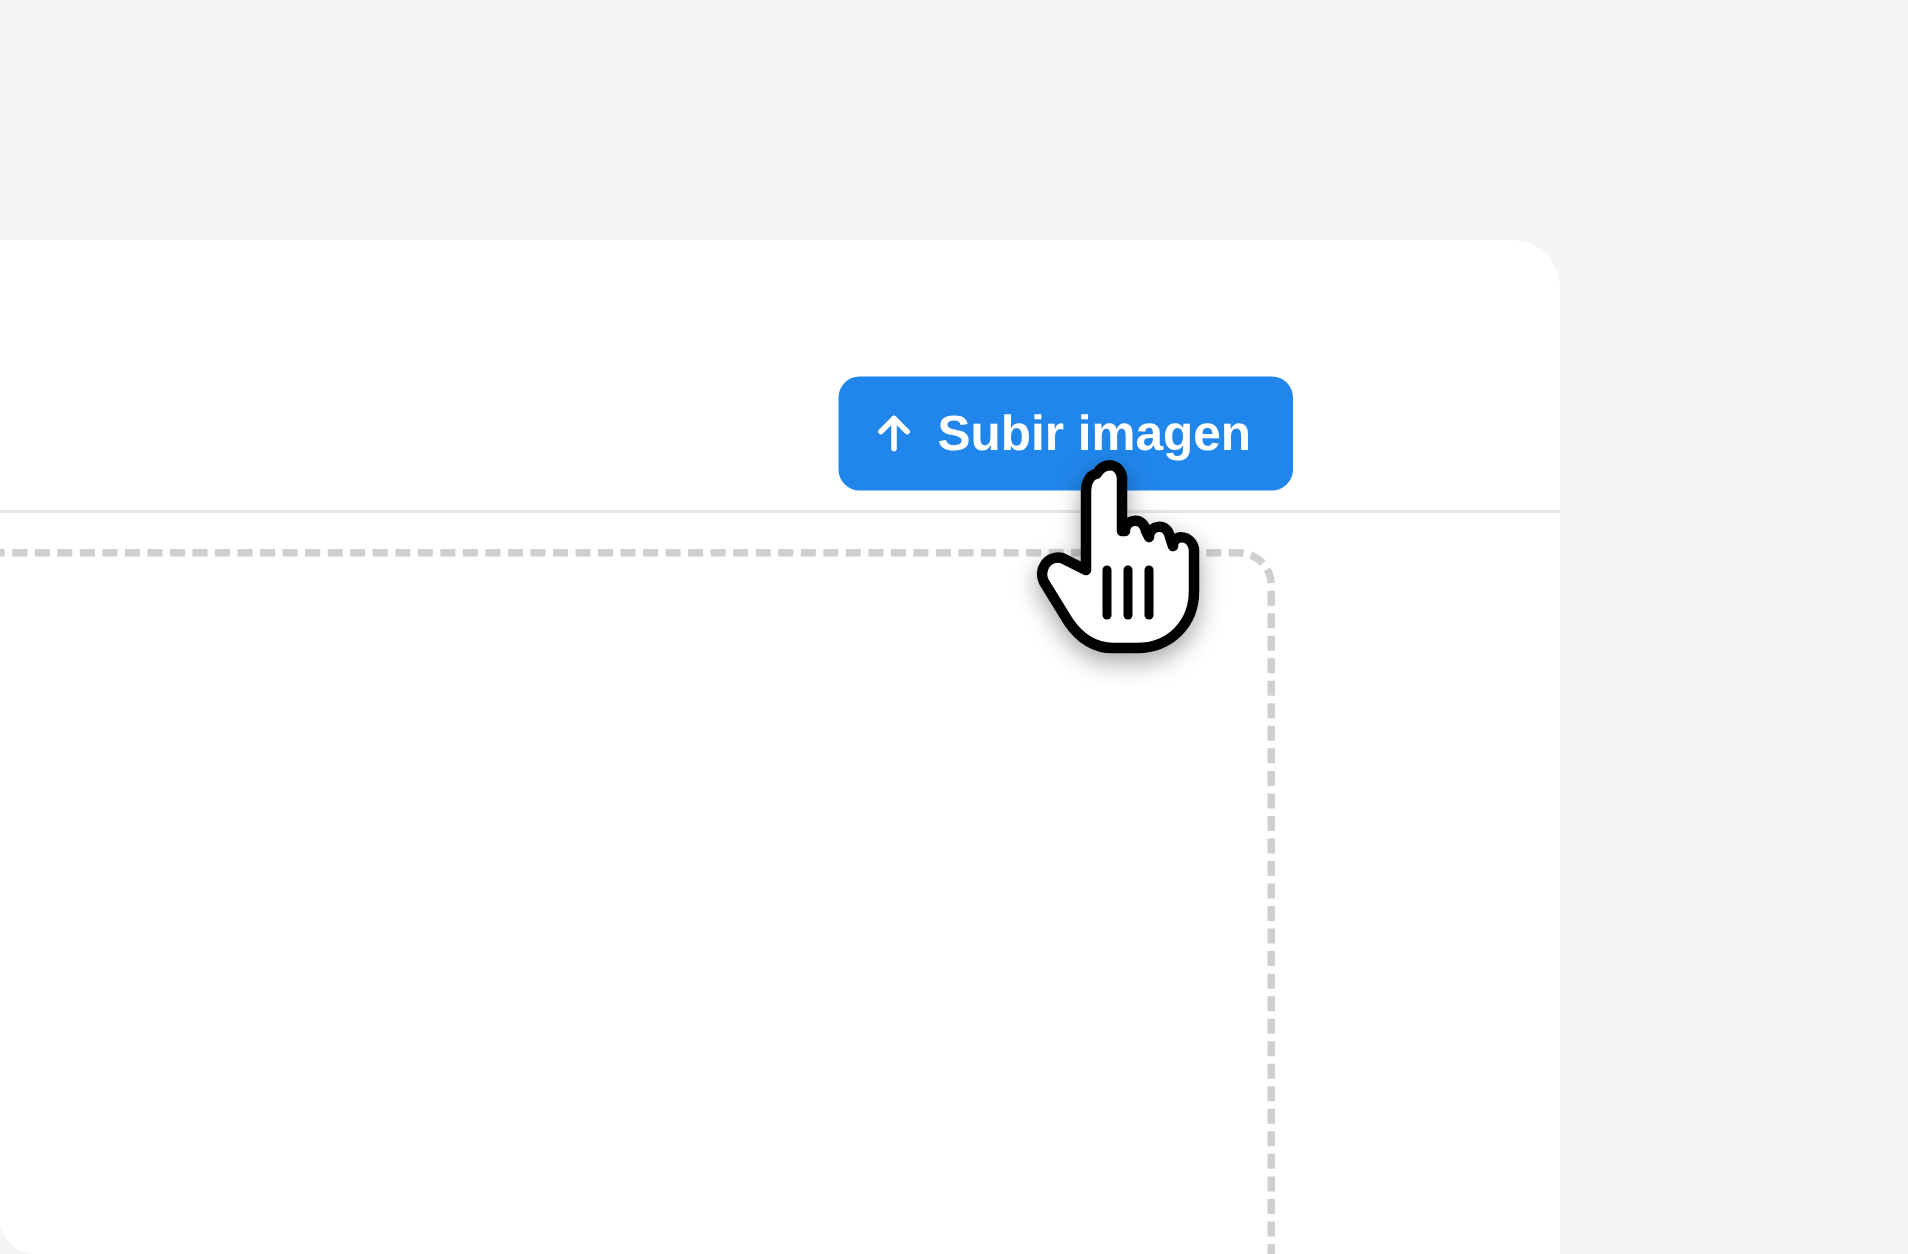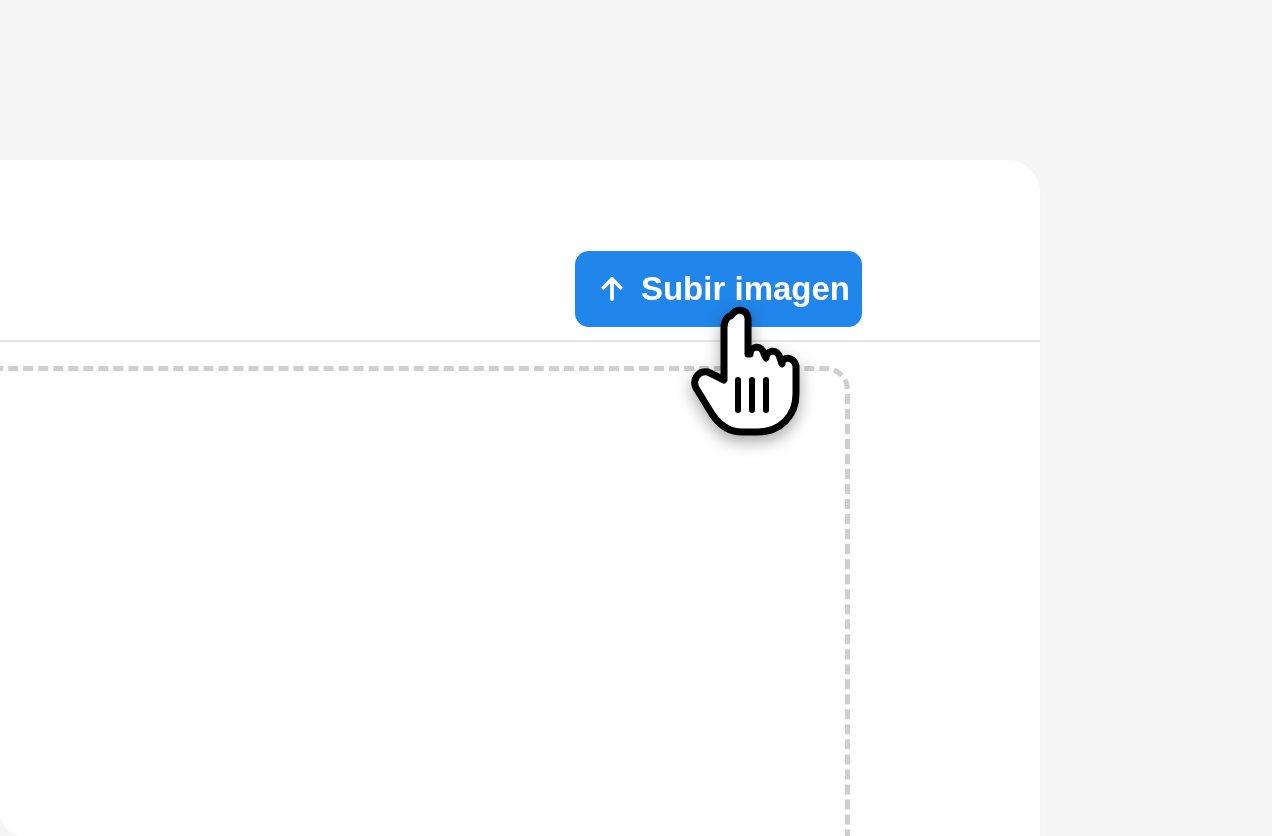--- a/index.html
+++ b/index.html
@@ -39,21 +39,21 @@
       position: relative;
       height: 182px;
       border-bottom: 2px solid #e6e6e6;
     }
 
     .upload-button {
       position: absolute;
       top: 91px;
       right: 178px;
       height: 76px;
-      padding: 0 12px 0 22px;
+      padding: 0 28px 0 22px;
       background: #2186eb;
       color: #ffffff;
       border: none;
       border-radius: 14px;
       font-size: 33px;
       font-weight: 600;
       display: inline-flex;
       align-items: center;
       gap: 14px;
       cursor: pointer;

